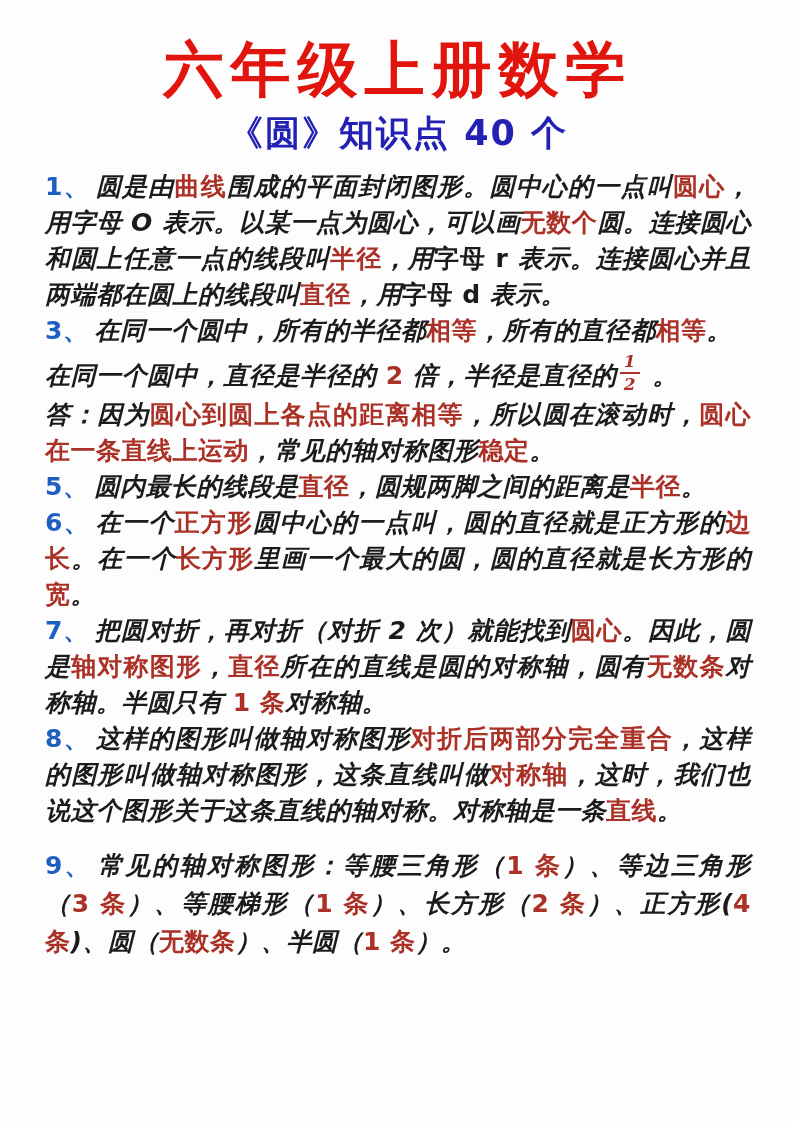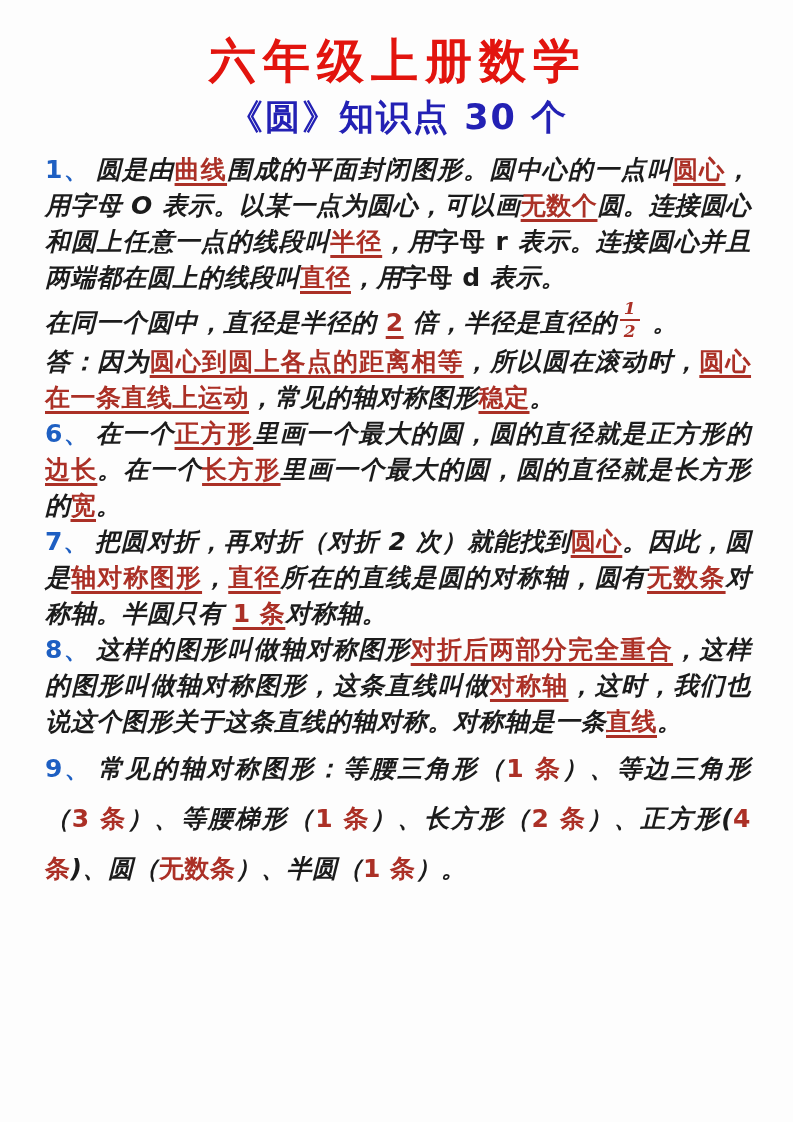--- a/index.html
+++ b/index.html
@@ -16,21 +16,21 @@
     min-height: 1122px;
     padding: 26px 42px 40px 45px;
     background: #fdfdfd;
   }
   h1.title {
     margin: 6px 0 4px;
     text-align: center;
     color: var(--title-red, #e2140e);
     font-family: "DejaVu Serif", "Liberation Serif", serif;
     font-weight: 900;
-    font-size: 47px;
+    font-size: 60px;
     line-height: 1.25;
     letter-spacing: 7px;
   }
   h2.subtitle {
     margin: 2px 0 12px;
     text-align: center;
     color: var(--subtitle-blue, #2321b4);
     font-weight: 800;
     font-size: 35px;
     line-height: 1.3;
@@ -39,26 +39,25 @@
   main.content { }
   p.para {
     margin: 0;
     font-size: 25px;
     font-weight: 700;
     line-height: 36px;
     text-align: justify;
     letter-spacing: 0.5px;
   }
   p.para.gap { margin-top: 8px; }
-  p.para.spacious { margin-top: 4px; line-height: 50px; }
+  p.para.spacious { margin-top: 18px; line-height: 38px; }
   span.num { color: var(--number-blue, #1e5fc2); padding-right: 6px; }
   span.t-plain { color: var(--text-black, #1b1b1b); font-style: italic; }
   span.t-red-u {
     color: var(--term-red, #ab3026);
-    text-decoration: underline;
     text-decoration-thickness: 3px;
     text-underline-offset: 5px;
   }
   span.t-black-u {
     color: var(--text-black, #1b1b1b);
     text-decoration-thickness: 2px;
     text-underline-offset: 5px;
   }
   span.t-red { color: var(--term-red, #ab3026); }
   span.frac {
@@ -75,26 +74,28 @@
     line-height: 1;
   }
   span.frac .fnum { font-size: 17px; padding: 0 4px 2px; border-bottom: 2px solid currentColor; }
   span.frac .fden { font-size: 17px; padding-top: 2px; }
 </style>
 </head>
 <body>
 
 <div class="sheet">
   <h1 class="title">六年级上册数学</h1>
-  <h2 class="subtitle">《圆》知识点 30 个</h2>
+  <h2 class="subtitle">《圆》知识点 40 个</h2>
   <main class="content">
       <p class="para"><span class="num">1、</span><span class="t-plain">圆是由</span><span class="t-red-u">曲线</span><span class="t-plain">围成的平面封闭图形。圆中心的一点叫</span><span class="t-red-u">圆心</span><span class="t-plain">，用字母 O 表示。以某一点为圆心，可以画</span><span class="t-red-u">无数个</span><span class="t-plain">圆。连接圆心和圆上任意一点的线段叫</span><span class="t-red-u">半径</span><span class="t-plain">，用</span><span class="t-black-u">字母 r </span><span class="t-plain">表示。连接圆心并且两端都在圆上的线段叫</span><span class="t-red-u">直径</span><span class="t-plain">，用</span><span class="t-black-u">字母 d </span><span class="t-plain">表示。</span></p>
+      <p class="para"><span class="num">3、</span><span class="t-plain">在同一个圆中，所有的半径都</span><span class="t-red-u">相等</span><span class="t-plain">，所有的直径都</span><span class="t-red-u">相等</span><span class="t-plain">。</span></p>
       <p class="para gap"><span class="t-plain">在同一个圆中，直径是半径的 </span><span class="t-red-u">2</span><span class="t-plain"> 倍，半径是直径的</span><span class="frac">
           <span class="fnum">1</span>
           <span class="fden">2</span>
         </span><span class="t-plain"> 。</span></p>
       <p class="para"><span class="t-plain">答：因为</span><span class="t-red-u">圆心到圆上各点的距离相等</span><span class="t-plain">，所以圆在滚动时，</span><span class="t-red-u">圆心在一条直线上运动</span><span class="t-plain">，常见的轴对称图形</span><span class="t-red-u">稳定</span><span class="t-plain">。</span></p>
-      <p class="para"><span class="num">6、</span><span class="t-plain">在一个</span><span class="t-red-u">正方形</span><span class="t-plain">里画一个最大的圆，圆的直径就是正方形的</span><span class="t-red-u">边长</span><span class="t-plain">。在一个</span><span class="t-red-u">长方形</span><span class="t-plain">里画一个最大的圆，圆的直径就是长方形的</span><span class="t-red-u">宽</span><span class="t-plain">。</span></p>
+      <p class="para"><span class="num">5、</span><span class="t-plain">圆内最长的线段是</span><span class="t-red-u">直径</span><span class="t-plain">，圆规两脚之间的距离是</span><span class="t-red-u">半径</span><span class="t-plain">。</span></p>
+      <p class="para"><span class="num">6、</span><span class="t-plain">在一个</span><span class="t-red-u">正方形</span><span class="t-plain">圆中心的一点叫，圆的直径就是正方形的</span><span class="t-red-u">边长</span><span class="t-plain">。在一个</span><span class="t-red-u">长方形</span><span class="t-plain">里画一个最大的圆，圆的直径就是长方形的</span><span class="t-red-u">宽</span><span class="t-plain">。</span></p>
       <p class="para"><span class="num">7、</span><span class="t-plain">把圆对折，再对折（对折 2 次）就能找到</span><span class="t-red-u">圆心</span><span class="t-plain">。因此，圆是</span><span class="t-red-u">轴对称图形</span><span class="t-plain">，</span><span class="t-red-u">直径</span><span class="t-plain">所在的直线是圆的对称轴，圆有</span><span class="t-red-u">无数条</span><span class="t-plain">对称轴。半圆只有 </span><span class="t-red-u">1 条</span><span class="t-plain">对称轴。</span></p>
       <p class="para"><span class="num">8、</span><span class="t-plain">这样的图形叫做轴对称图形</span><span class="t-red-u">对折后两部分完全重合</span><span class="t-plain">，这样的图形叫做轴对称图形，这条直线叫做</span><span class="t-red-u">对称轴</span><span class="t-plain">，这时，我们也说这个图形关于这条直线的轴对称。对称轴是一条</span><span class="t-red-u">直线</span><span class="t-plain">。</span></p>
       <p class="para spacious"><span class="num">9、</span><span class="t-plain">常见的轴对称图形：等腰三角形（</span><span class="t-red">1 条</span><span class="t-plain">）、等边三角形（</span><span class="t-red">3 条</span><span class="t-plain">）、等腰梯形（</span><span class="t-red">1 条</span><span class="t-plain">）、长方形（</span><span class="t-red">2 条</span><span class="t-plain">）、正方形(</span><span class="t-red">4 条</span><span class="t-plain">)、圆（</span><span class="t-red">无数条</span><span class="t-plain">）、半圆（</span><span class="t-red">1 条</span><span class="t-plain">）。</span></p>
     </main>
 </div>
 
 </body></html>

